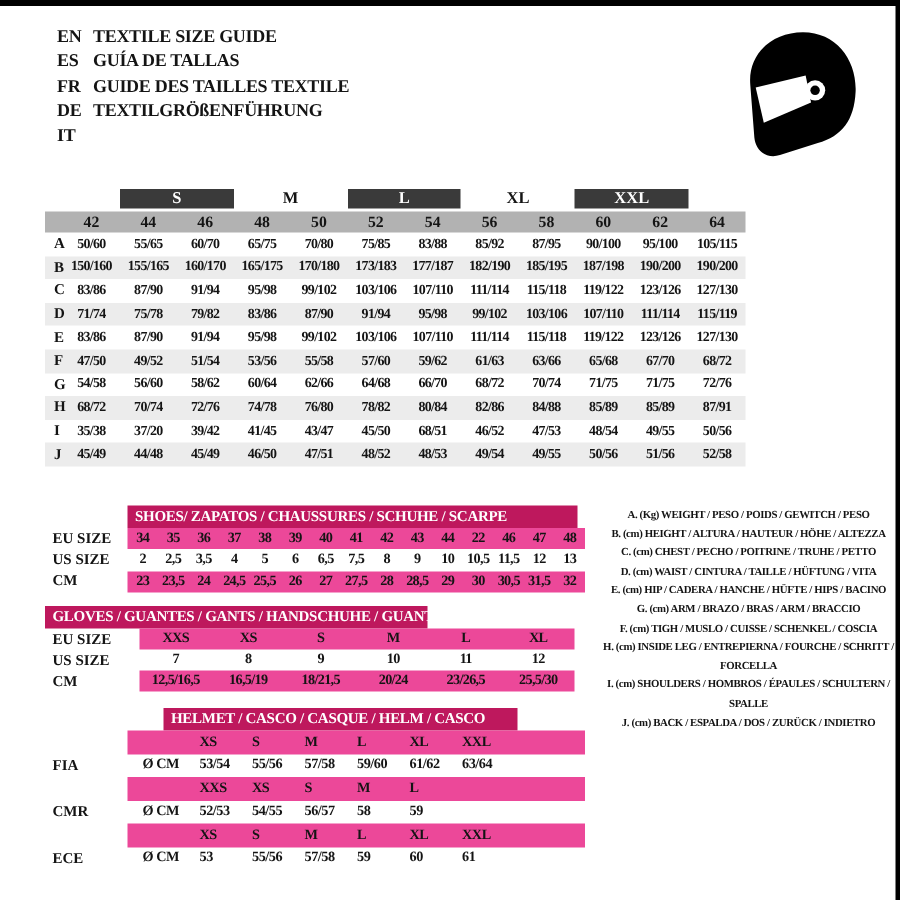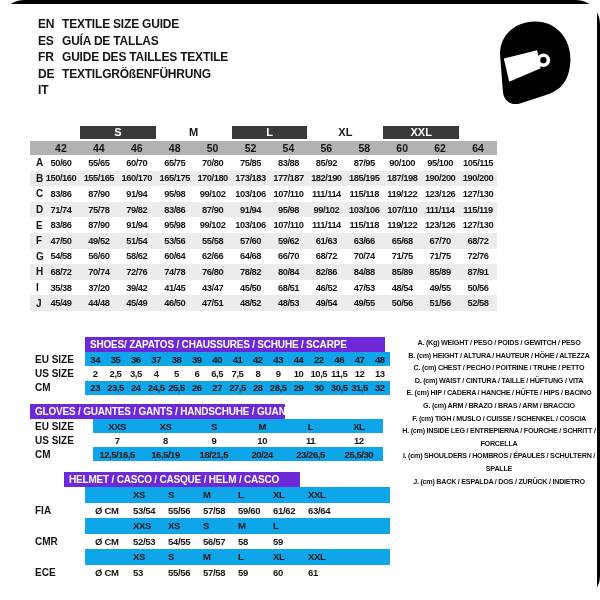--- a/index.html
+++ b/index.html
@@ -1,17 +1,17 @@
 <!DOCTYPE html>
 <html><head>
 <meta charset="utf-8">
 <style>
   html,body{margin:0;padding:0;background:#fff;}
   .page{position:relative;width:600px;height:600px;background:#ffffff;overflow:hidden;
-        font-family:Liberation Sans, sans-serif;color:#141414;border-radius:24px;}
+        font-family:Liberation Serif, serif;color:#141414;}
   .top-border{position:absolute;top:0;left:0;width:100%;height:4px;background:#000;}
   .right-border{position:absolute;top:0;right:0;width:3px;height:100%;background:#000;}
 
   
   .lang-block{position:absolute;left:38px;top:16px;}
   .lang-row{display:flex;height:16.5px;align-items:center;font-size:12px;font-weight:700;letter-spacing:-0.2px;white-space:nowrap;}
   .lang-code{width:24px;}
 
   
   .helmet{position:absolute;left:484px;top:16px;width:90px;height:92px;}
@@ -22,37 +22,37 @@
   .m-letters{height:13px;font-size:11px;font-weight:700;}
   .m-letters>div{height:13px;line-height:13px;}
   .m-group.dark{background:#3a3a3a;color:#fff;}
   .m-nums{height:14px;margin-top:2px;background:#b2b2b2;font-size:10.5px;font-weight:700;}
   .m-data{height:15.6px;font-size:9.3px;font-weight:700;letter-spacing:-0.45px;white-space:nowrap;}
   .m-data.striped{background:#ececec;}
   .m-letter{text-align:left;padding-left:6px;font-size:10px;letter-spacing:0;}
 
   
   .sec{position:absolute;left:30px;}
-  .sec-bar{height:15px;line-height:15px;background:#6d28d9;color:#fff;font-size:10px;font-weight:700;
+  .sec-bar{height:15px;line-height:15px;background:#be185d;color:#fff;font-size:10px;font-weight:700;
            letter-spacing:-0.2px;padding-left:5px;box-sizing:border-box;white-space:nowrap;}
   .shoes{top:337px;width:368px;}
   .shoes .sec-bar{margin-left:55px;width:300px;}
   .gloves{top:404px;width:368px;}
   .gloves .sec-bar{width:255px;}
   .s-row{display:flex;align-items:center;height:14px;}
   .shoes .s-row{height:14.3px;}
   .s-label{width:55px;font-size:10px;font-weight:700;padding-left:5px;box-sizing:border-box;white-space:nowrap;}
   .s-strip{display:grid;height:100%;align-items:center;text-align:center;
            font-size:9.5px;font-weight:700;letter-spacing:-0.45px;white-space:nowrap;}
   .shoes .s-strip{width:305px;grid-template-columns:repeat(15,1fr);}
   .gloves .s-strip{margin-left:8px;width:290px;grid-template-columns:repeat(6,1fr);}
-  .striped{background:#0ea5e9;}
+  .striped{background:#ec4899;}
 
   .helmet-sec{top:472px;width:368px;}
-  .helmet-sec .sec-bar{margin-left:34px;width:236px;}
+  .helmet-sec .sec-bar{margin-left:79px;width:236px;}
   .h-row{display:flex;align-items:center;height:15.5px;}
   .h-org{width:55px;font-size:10px;font-weight:700;padding-left:5px;box-sizing:border-box;}
   .h-strip{width:305px;height:100%;display:grid;grid-template-columns:48px repeat(6,35px);align-items:center;
            text-align:left;font-size:9.5px;font-weight:700;letter-spacing:-0.3px;white-space:nowrap;}
   .h-unit{padding-left:10px;}
 
   
   .legend{position:absolute;left:400px;top:337px;width:198px;}
   .legend-item{font-size:7.2px;font-weight:700;letter-spacing:-0.25px;line-height:12.6px;text-align:center;}
 </style>

